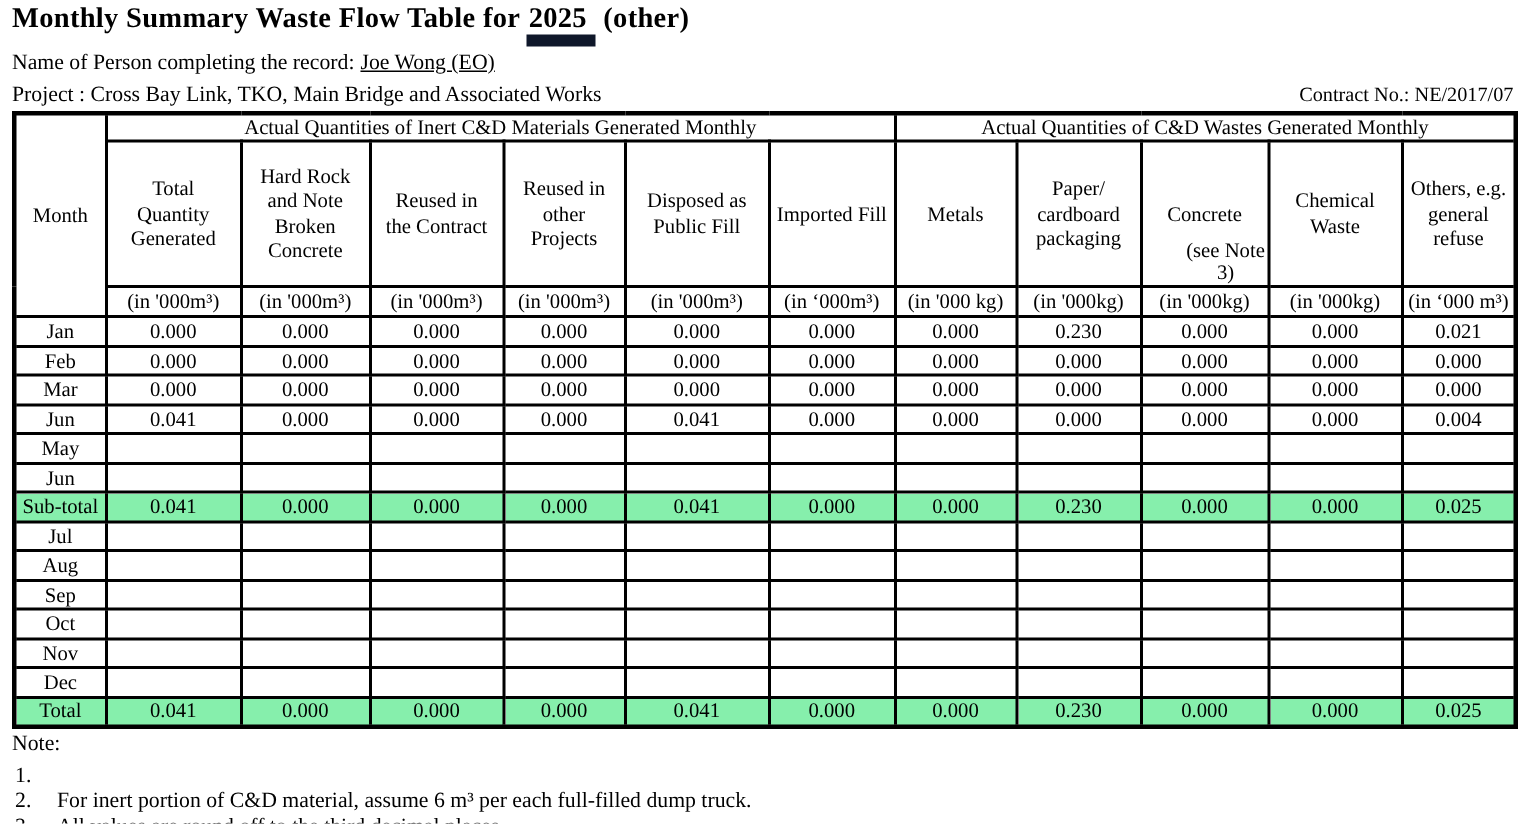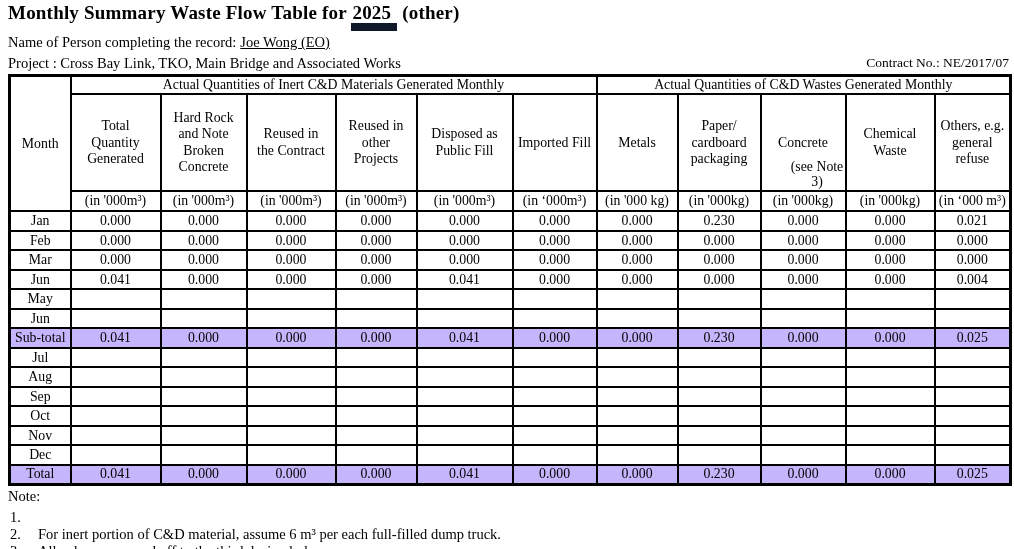--- a/index.html
+++ b/index.html
@@ -28,21 +28,21 @@
     padding:0 1px; text-align:center; vertical-align:middle;
     font-weight:normal; font-size:13.8px; overflow:hidden;
   }
   .group-head { height:19px; }
   .month-head { }
   .col-head { height:97px; position:relative; }
   .col-label { white-space:pre-line; line-height:16.5px; }
   .col-note { position:absolute; bottom:1px; left:0; right:0; line-height:15px;padding-left:28px; }
   .unit-cell { height:20px; }
   tbody th, tbody td { height:19.5px; }
-  tr.total-row th, tr.total-row td { background:#c4b5fd;margin-left:46px; }
+  tr.total-row th, tr.total-row td { background:#86efac;margin-left:46px; }
 
   .notes { font-size:14.5px; margin-top:2px; }
   .note-title { line-height:17px; margin-bottom:4px; }
   .note-item { display:flex; line-height:17.2px; }
   .note-num { width:28px; flex-shrink:0; padding-left:2px; }
 </style>
 </head>
 <body>
 
 <div class="page">

